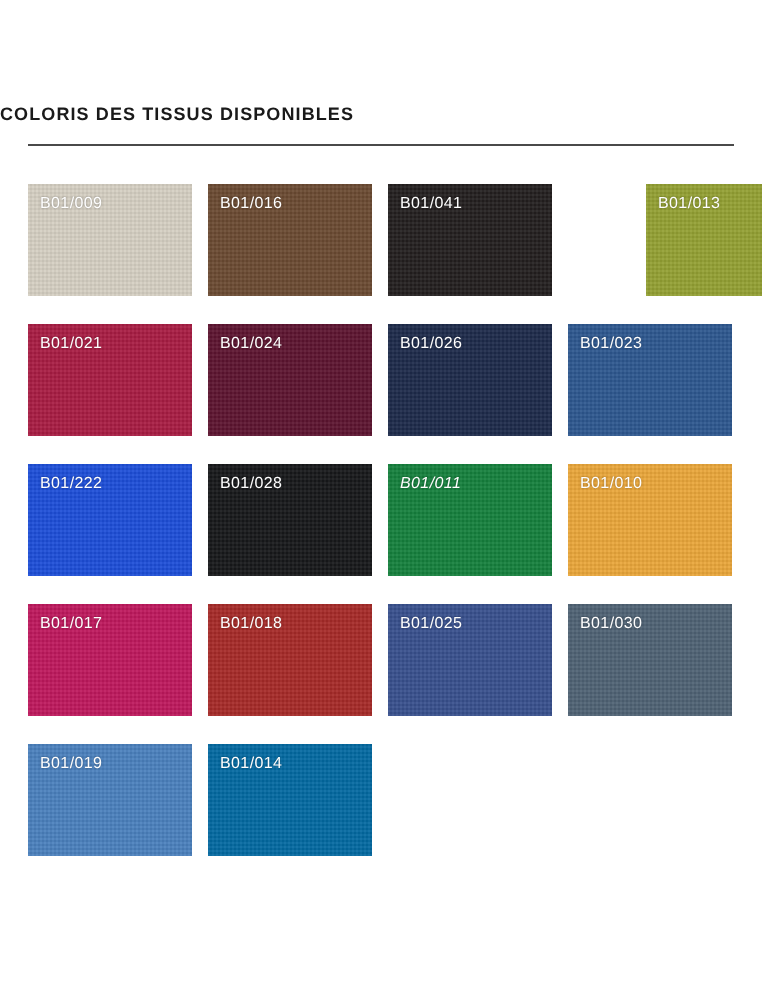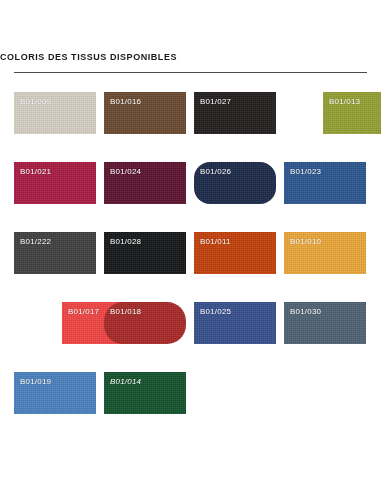--- a/index.html
+++ b/index.html
@@ -48,21 +48,21 @@
     width: 353px;
     display: grid;
     grid-template-columns: repeat(4, 82px);
     grid-template-rows: repeat(5, 48px);
     column-gap: 8px;
     row-gap: 22px;
   }
   .swatch {
     position: relative;
     width: 82px;
-    height: 42px;
+    height: 56px;
     overflow: hidden;
     box-sizing: border-box;
   }
   
   .swatch::after {
     content: "";
     position: absolute;
     inset: 0;
     pointer-events: none;
     background-image:
@@ -102,62 +102,62 @@
   <div class="rule"></div>
 
   <div class="swatch-grid" id="swatch-grid">
       <div class="swatch" style="background: rgb(213, 207, 194);">
         <span class="swatch-label">B01/009</span>
       </div>
       <div class="swatch" style="background: rgb(107, 74, 50);">
         <span class="swatch-label">B01/016</span>
       </div>
       <div class="swatch" style="background: rgb(35, 31, 31);">
-        <span class="swatch-label">B01/027</span>
+        <span class="swatch-label">B01/041</span>
       </div>
       <div class="swatch" style="background: rgb(147, 160, 51); margin-left: 39px;">
         <span class="swatch-label">B01/013</span>
       </div>
       <div class="swatch" style="background: rgb(168, 28, 67); padding-left: 32px;">
         <span class="swatch-label">B01/021</span>
       </div>
       <div class="swatch" style="background: rgb(93, 20, 48);">
         <span class="swatch-label">B01/024</span>
       </div>
-      <div class="swatch" style="background: rgb(29, 42, 74); border-radius: 16px;">
+      <div class="swatch" style="background: rgb(29, 42, 74);">
         <span class="swatch-label">B01/026</span>
       </div>
       <div class="swatch" style="background: rgb(45, 87, 143); padding-left: 44px;">
         <span class="swatch-label">B01/023</span>
       </div>
-      <div class="swatch" style="background: #404040;">
+      <div class="swatch" style="background: #1d4ed8;">
         <span class="swatch-label">B01/222</span>
       </div>
       <div class="swatch" style="background: rgb(23, 24, 26);">
         <span class="swatch-label">B01/028</span>
       </div>
-      <div class="swatch" style="background: #c2410c;">
+      <div class="swatch" style="background: #15803d; font-style: italic;">
         <span class="swatch-label">B01/011</span>
       </div>
       <div class="swatch" style="background: rgb(233, 166, 58);">
         <span class="swatch-label">B01/010</span>
       </div>
-      <div class="swatch" style="background: #ef4444; margin-left: 48px;">
+      <div class="swatch" style="background: #be185d;">
         <span class="swatch-label">B01/017</span>
       </div>
-      <div class="swatch" style="background: rgb(166, 42, 40); border-radius: 19px;">
+      <div class="swatch" style="background: rgb(166, 42, 40);">
         <span class="swatch-label">B01/018</span>
       </div>
       <div class="swatch" style="background: rgb(56, 80, 141);">
         <span class="swatch-label">B01/025</span>
       </div>
       <div class="swatch" style="background: rgb(79, 98, 116);">
         <span class="swatch-label">B01/030</span>
       </div>
       <div class="swatch" style="background: rgb(74, 128, 189);">
         <span class="swatch-label">B01/019</span>
       </div>
-      <div class="swatch" style="background: #14532d; font-style: italic;">
+      <div class="swatch" style="background: #0369a1;">
         <span class="swatch-label">B01/014</span>
       </div>
     </div>
 
 </div>
 
 </body></html>

